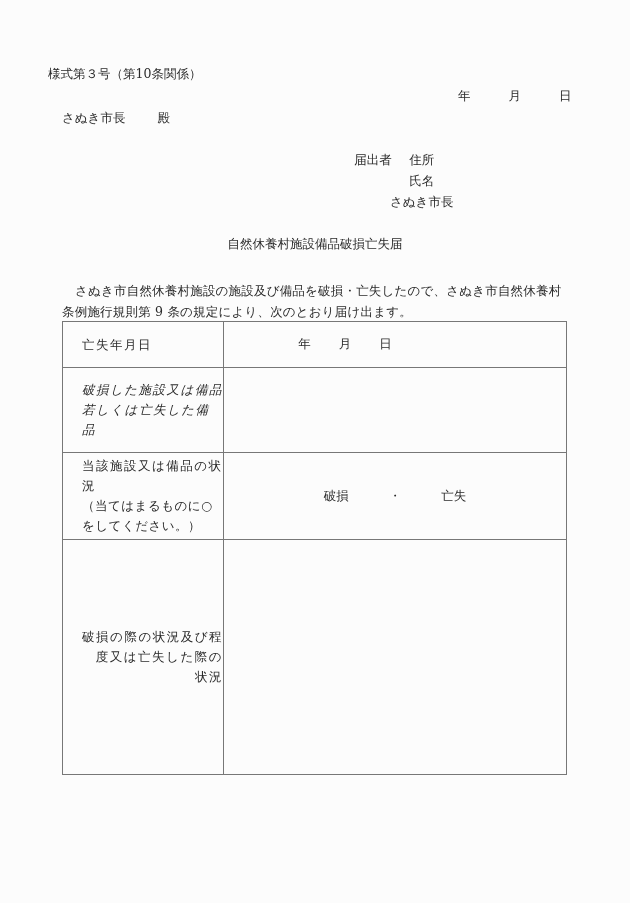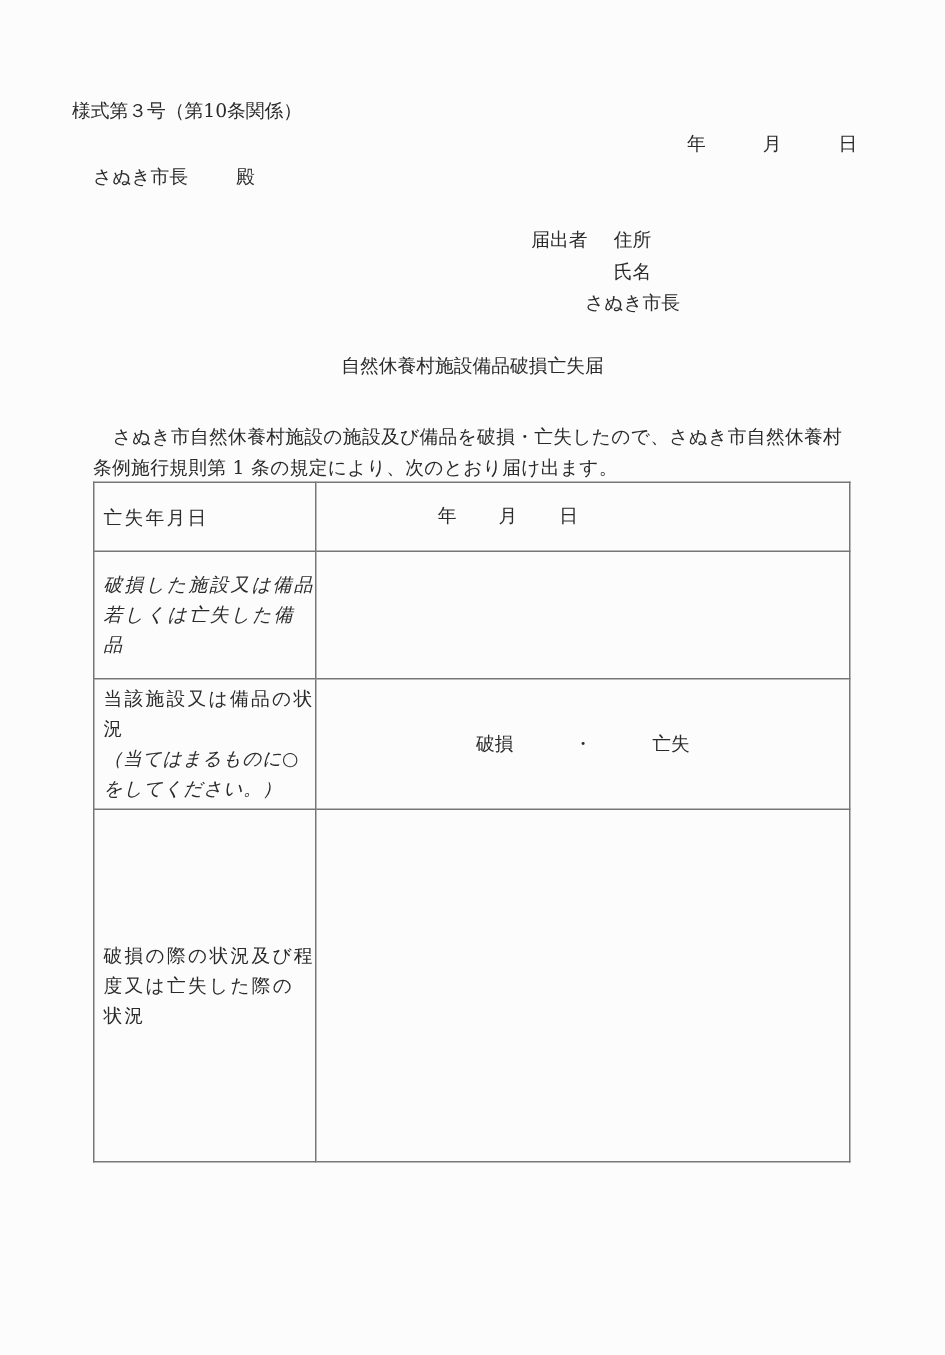--- a/index.html
+++ b/index.html
@@ -17,27 +17,27 @@
     #applicant { left: 335px; top: 152px; }
     .app-row { height: 21px; display: flex; justify-content: center; }
     .app-label { width: 55px; }
     #doc-title { left: 0; width: 630px; text-align: center; top: 236px; }
     #body-text { left: 62px; top: 280px; width: 510px; white-space: normal; line-height: 21px; text-indent: 13px; letter-spacing: 0.2px; }
     #form-table {
       position: absolute; left: 62px; top: 321px; width: 505px; height: 454px;
       border-collapse: collapse; border: 1.5px solid #777;
     }
     #form-table td { border: 1px solid #777; vertical-align: middle; padding: 0; }
-    #form-table td.label { width: 141px; padding-left: 6px; line-height: 20px; letter-spacing: 1.5px; }
+    #form-table td.label { width: 141px; padding-left: 19px; line-height: 20px; letter-spacing: 1.5px; }
     #form-table td.value { text-align: center; }
     .row1 td { height: 45px; }
     .row2 td { height: 84px; font-style: italic; }
     .row3 td { height: 86px; }
-    .row4 td { height: 234px; }
-    .label-small { letter-spacing: 0.5px; font-style: italic; }
+    .row4 td { height: 234px; text-align: right; }
+    .label-small { letter-spacing: 0.5px; }
     .dmy span { display: inline-block; margin: 0 14px; }
     .choice span { display: inline-block; margin: 0 20px; }
   </style>
 </head>
 <body>
 
 <div class="abs" id="form-id">様式第３号（第10条関係）</div>
 
 <div class="abs" id="date-line">
   <span>年</span><span style="width:38px"></span><span>月</span><span style="width:38px"></span><span>日</span>
@@ -57,21 +57,21 @@
     <span>氏名</span>
   </div>
   <div class="app-row">
     <span class="app-label"></span>
     <span>さぬき市長</span>
   </div>
 </div>
 
 <div class="abs" id="doc-title">自然休養村施設備品破損亡失届</div>
 
-<div class="abs" id="body-text">さぬき市自然休養村施設の施設及び備品を破損・亡失したので、さぬき市自然休養村条例施行規則第 1 条の規定により、次のとおり届け出ます。</div>
+<div class="abs" id="body-text">さぬき市自然休養村施設の施設及び備品を破損・亡失したので、さぬき市自然休養村条例施行規則第 9 条の規定により、次のとおり届け出ます。</div>
 
 <table id="form-table">
   <tbody>
       <tr class="row1">
     <td class="label">亡失年月日</td>
     <td class="value">
       <div class="dmy" style="margin-left:-100px">
         <span>年</span><span>月</span><span>日</span>
       </div>
     </td>

